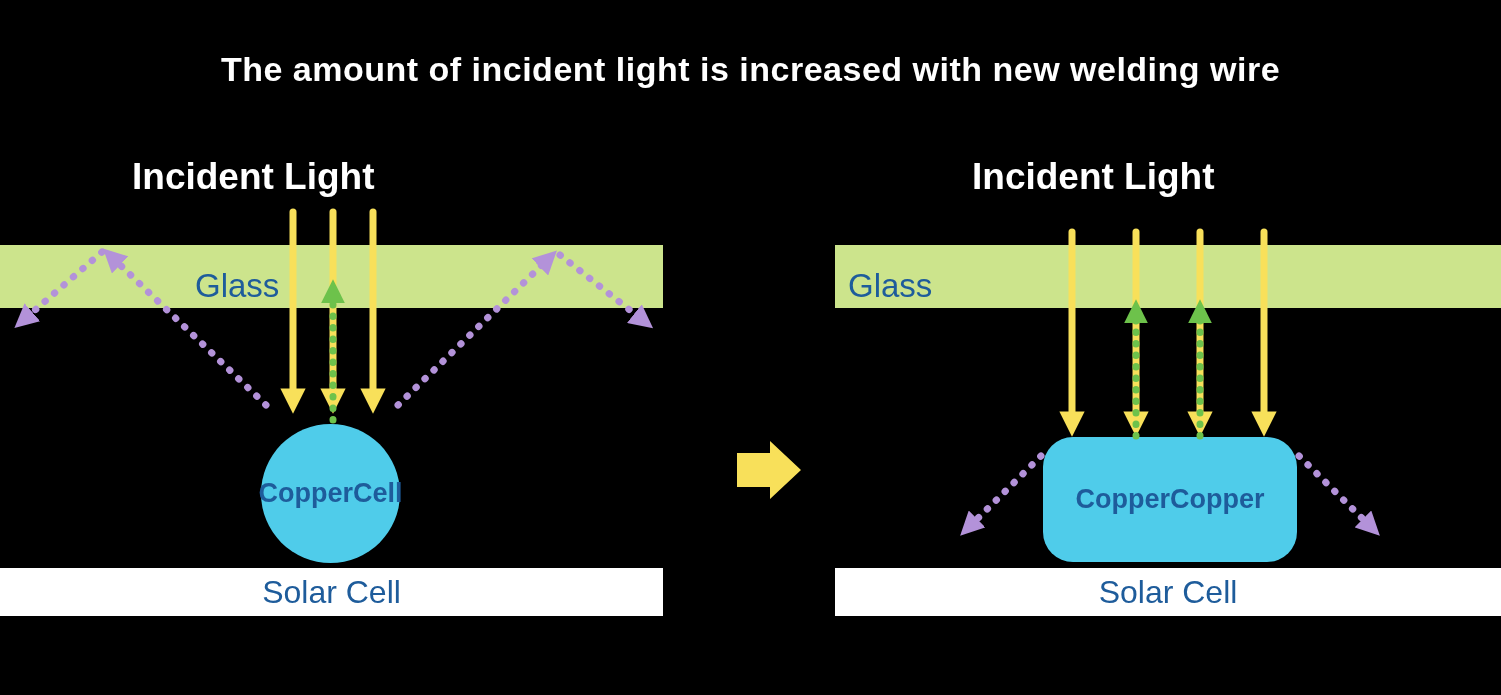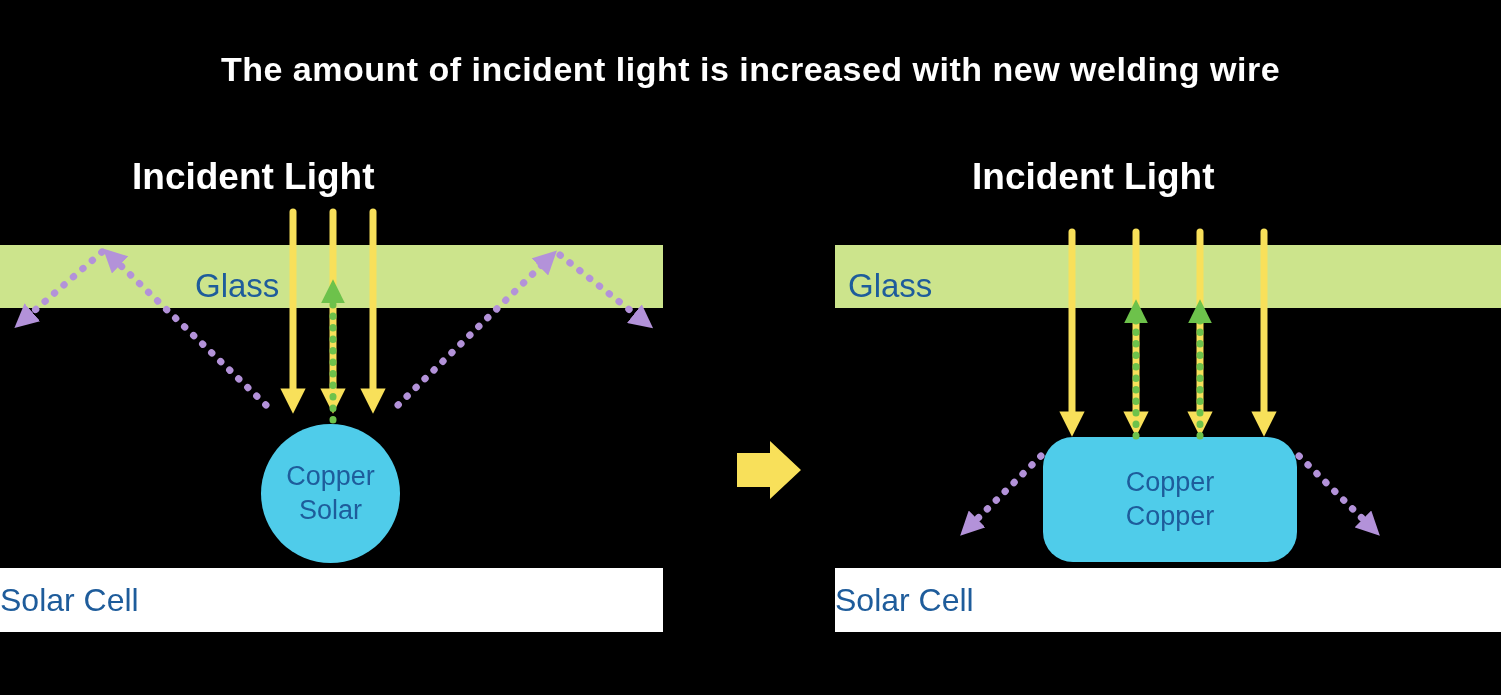--- a/index.html
+++ b/index.html
@@ -27,32 +27,32 @@
   }
   .glass.left { left: 0; width: 663px; }
   .glass.right { left: 835px; width: 666px; }
   .glass-label {
     position: absolute; top: 50%; transform: translateY(-52%);
     color: var(--color-label_blue, #1e5c9b); font-size: 33px; font-weight: 500; margin-top: 10px;
   }
   .glass.left .glass-label { left: 195px; }
   .glass.right .glass-label { left: 13px; }
   .solar {
-    position: absolute; top: 568px; height: 64px;
+    position: absolute; top: 568px; height: 48px;
     background: var(--color-solar_fill, #fff);
     color: var(--color-label_blue, #1e5c9b); font-size: 32px; font-weight: 500;
-    display: flex; align-items: center; 
+    display: flex; align-items: center; justify-content: center;
   }
   .solar.left { left: 0; width: 663px; }
   .solar.right { left: 835px; width: 666px; }
   .copper {
     position: absolute; background: var(--color-copper_fill, #4fccea);
     color: var(--color-label_blue, #1e5c9b);
-    display: flex; flex-direction: column; align-items: center; justify-content: center;
-    font-size: 27px; font-weight: 400; line-height: 1.25; text-align: center;
+    display: flex; flex-direction: row; align-items: center; justify-content: center;
+    font-size: 27px; font-weight: 700; line-height: 1.25; text-align: center;
   }
   .copper.wire { left: 261px; top: 424px; width: 139px; height: 139px; border-radius: 50%; }
   .copper.ribbon { left: 1043px; top: 437px; width: 254px; height: 125px; border-radius: 30px; }
   .overlay { position: absolute; inset: 0; pointer-events: none; }
   .arrow { fill: none; stroke-width: 7; stroke-linecap: round; }
   .stroke-yellow { stroke: var(--color-yellow_arrow, #f8e05a); }
   .stroke-green  { stroke: var(--color-green_arrow, #6dc24b); }
   .stroke-purple { stroke: var(--color-purple_arrow, #b392d9); }
   .fill-yellow { fill: var(--color-yellow_arrow, #f8e05a); }
   .fill-green  { fill: var(--color-green_arrow, #6dc24b); }
@@ -68,21 +68,21 @@
   <div class="title">The amount of incident light is increased with new welding wire</div>
 
   <div class="incident left">Incident Light</div>
 
   <div class="glass left">
     <span class="glass-label">Glass</span>
   </div>
 
   <div class="copper wire">
     <span>Copper</span>
-    <span>Solar</span>
+    <span>Cell</span>
   </div>
 
   <div class="solar left">
     <span>Solar Cell</span>
   </div>
 
   <div class="incident right">Incident Light</div>
 
   <div class="glass right">
     <span class="glass-label">Glass</span>

